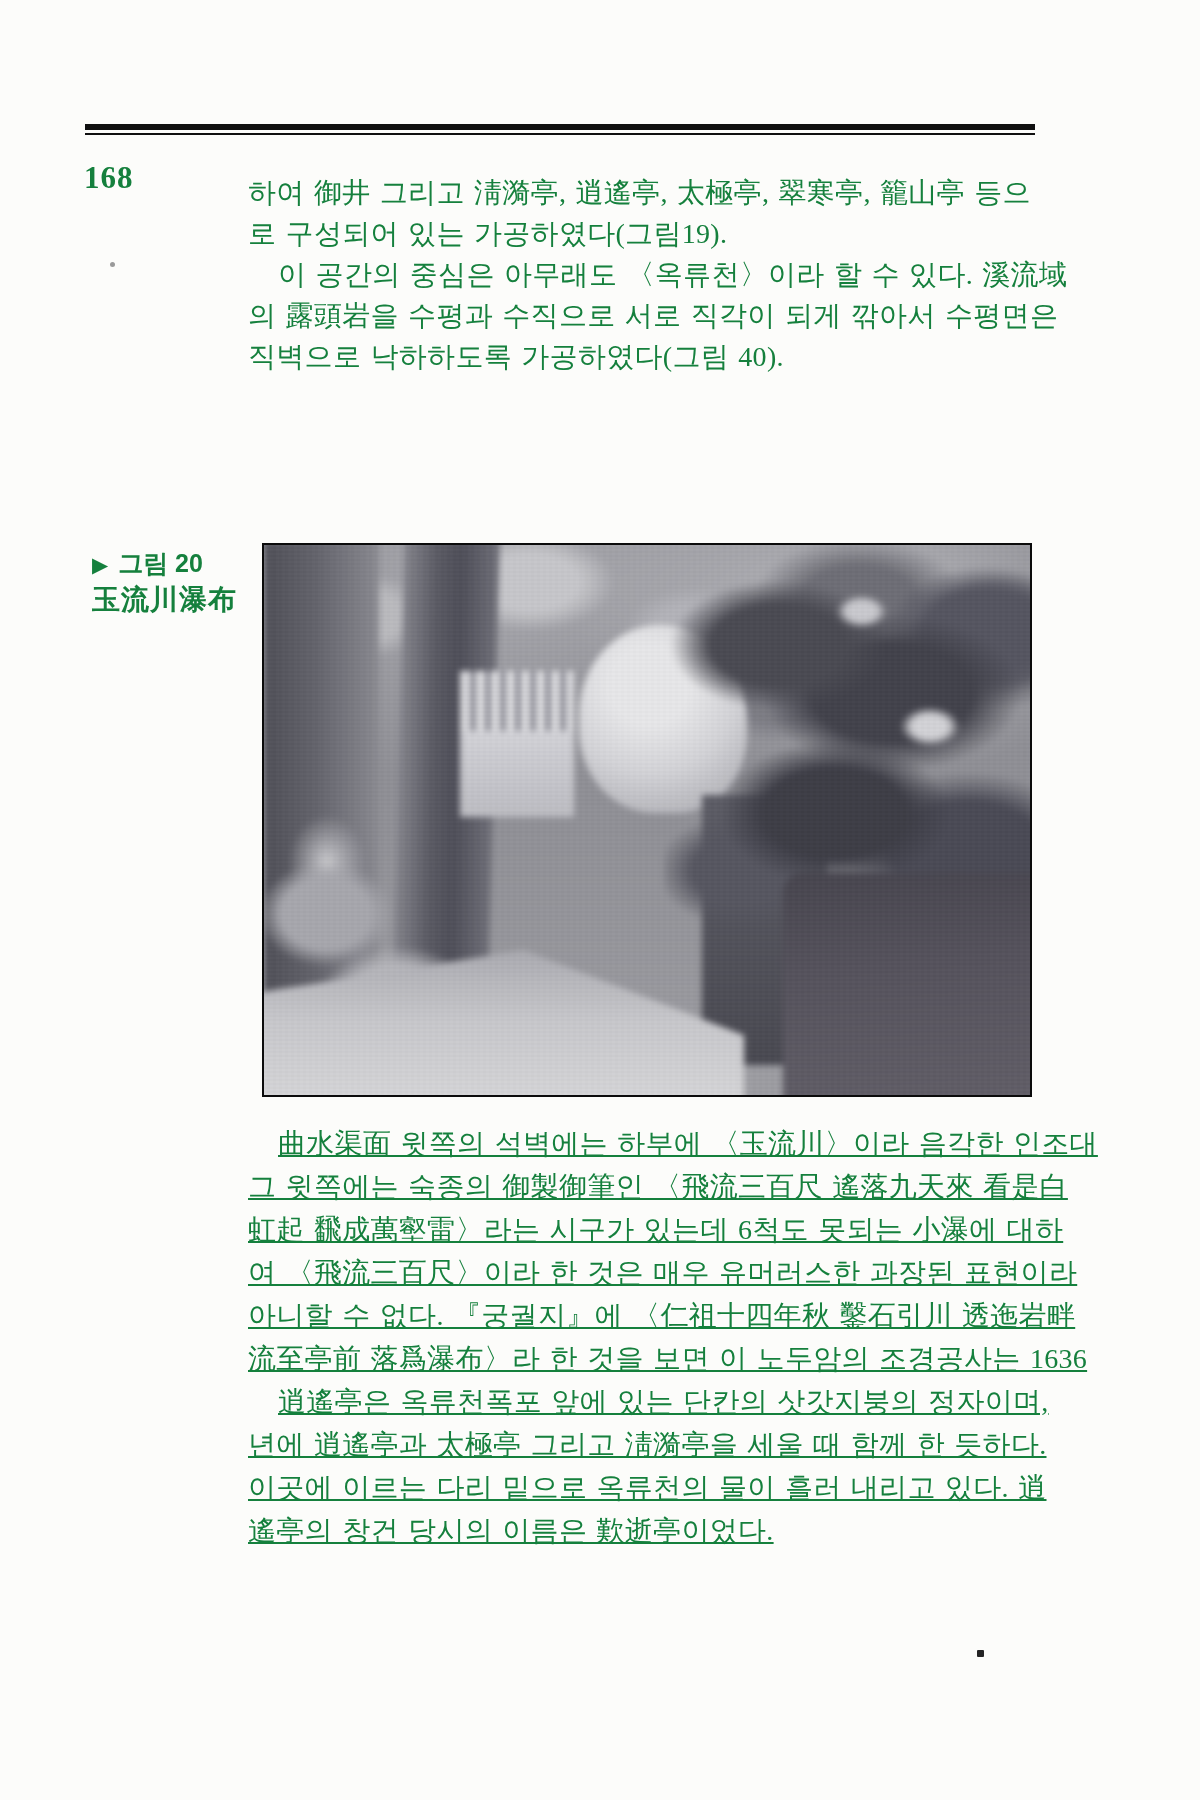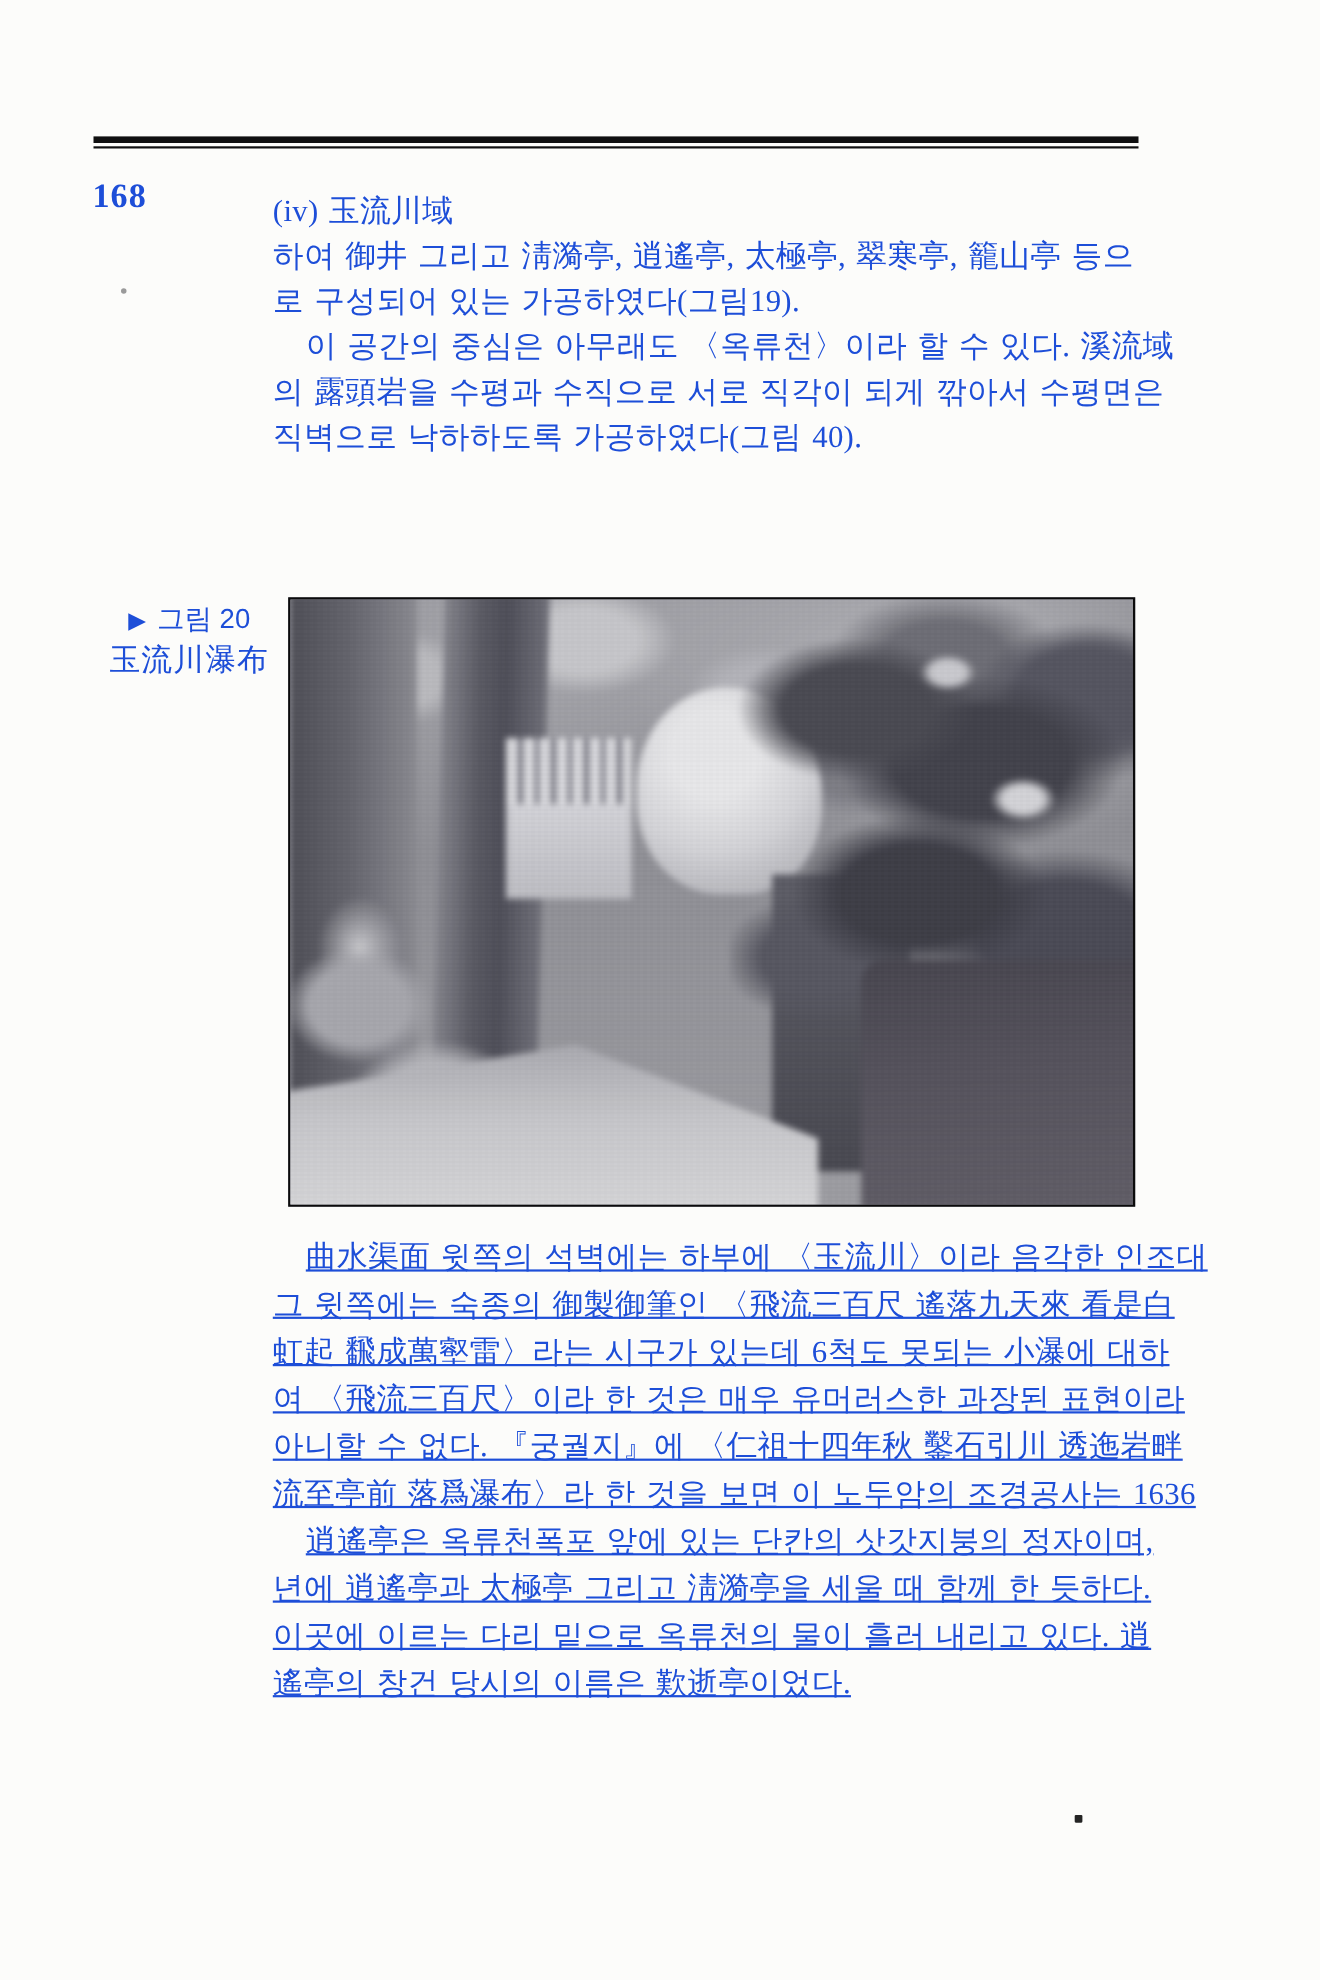--- a/index.html
+++ b/index.html
@@ -1,40 +1,40 @@
 <!DOCTYPE html>
 <html><head>
 <meta charset="utf-8">
 <style>
   html,body { margin:0; padding:0; background:#ffffff; }
   .page {
     position:relative; width:1200px; height:1800px;
     background:#fcfcfa; overflow:hidden;
     font-family:"Liberation Serif","DejaVu Serif",serif;
-    color:#1d4ed8;
+    color:#15803d;
   }
   
   .rule { position:absolute; left:85px; top:124px; width:950px; }
   .rule .thick { height:6px; background:#101010; }
   .rule .thin  { height:2px; background:#101010; margin-top:3px; }
 
   .pageno {
     position:absolute; left:84px; top:160px;
     font-size:31px; font-weight:bold; letter-spacing:1px;
   }
 
   .textblock { position:absolute; left:248px; width:790px; font-size:28px; line-height:41px; letter-spacing:0.3px; word-spacing:2px; }
   .tb-upper { top:172px; }
   .tb-lower { top:1122px; line-height:43px;text-decoration:underline; }
   .line { white-space:nowrap; }
   .indent { text-indent:30px; }
 
   
-  .figcap { position:absolute; left:92px; top:548px; width:160px; text-align:center;
-            font-family:"Liberation Sans","DejaVu Sans",sans-serif; font-weight:normal; }
+  .figcap { position:absolute; left:92px; top:548px; width:160px; text-align:left;
+            font-family:"Liberation Sans","DejaVu Sans",sans-serif; font-weight:bold; }
   .figcap .l1 { font-size:25px; line-height:30px; }
   .figcap .l1 .tri { font-size:21px; margin-right:10px; }
   .figcap .l2 { font-size:28px; line-height:40px; letter-spacing:1px; }
 
   
   .photo {
     position:absolute; left:262px; top:543px; width:766px; height:550px;
     border:2px solid #0b0b0b; background:#90909a; overflow:hidden;
   }
   .photo-inner { position:absolute; inset:0; filter:blur(3px); }
@@ -107,21 +107,20 @@
 
   <div class="rule">
     <div class="thick"></div>
     <div class="thin"></div>
   </div>
 
   <div class="pageno">168</div>
   <div class="margin-dot"></div>
 
   <div class="textblock tb-upper">
-    <div class="line">(iv) 玉流川域</div>
     <div class="line">하여 御井 그리고 淸漪亭, 逍遙亭, 太極亭, 翠寒亭, 籠山亭 등으</div>
     <div class="line">로 구성되어 있는 가공하였다(그림19).</div>
     <div class="line indent">이 공간의 중심은 아무래도 〈옥류천〉이라 할 수 있다. 溪流域</div>
     <div class="line">의 露頭岩을 수평과 수직으로 서로 직각이 되게 깎아서 수평면은</div>
     <div class="line">직벽으로 낙하하도록 가공하였다(그림 40).</div>
   </div>
 
   <div class="figcap">
     <div class="l1">
       <span class="tri">▶</span><span>그림 20</span>

